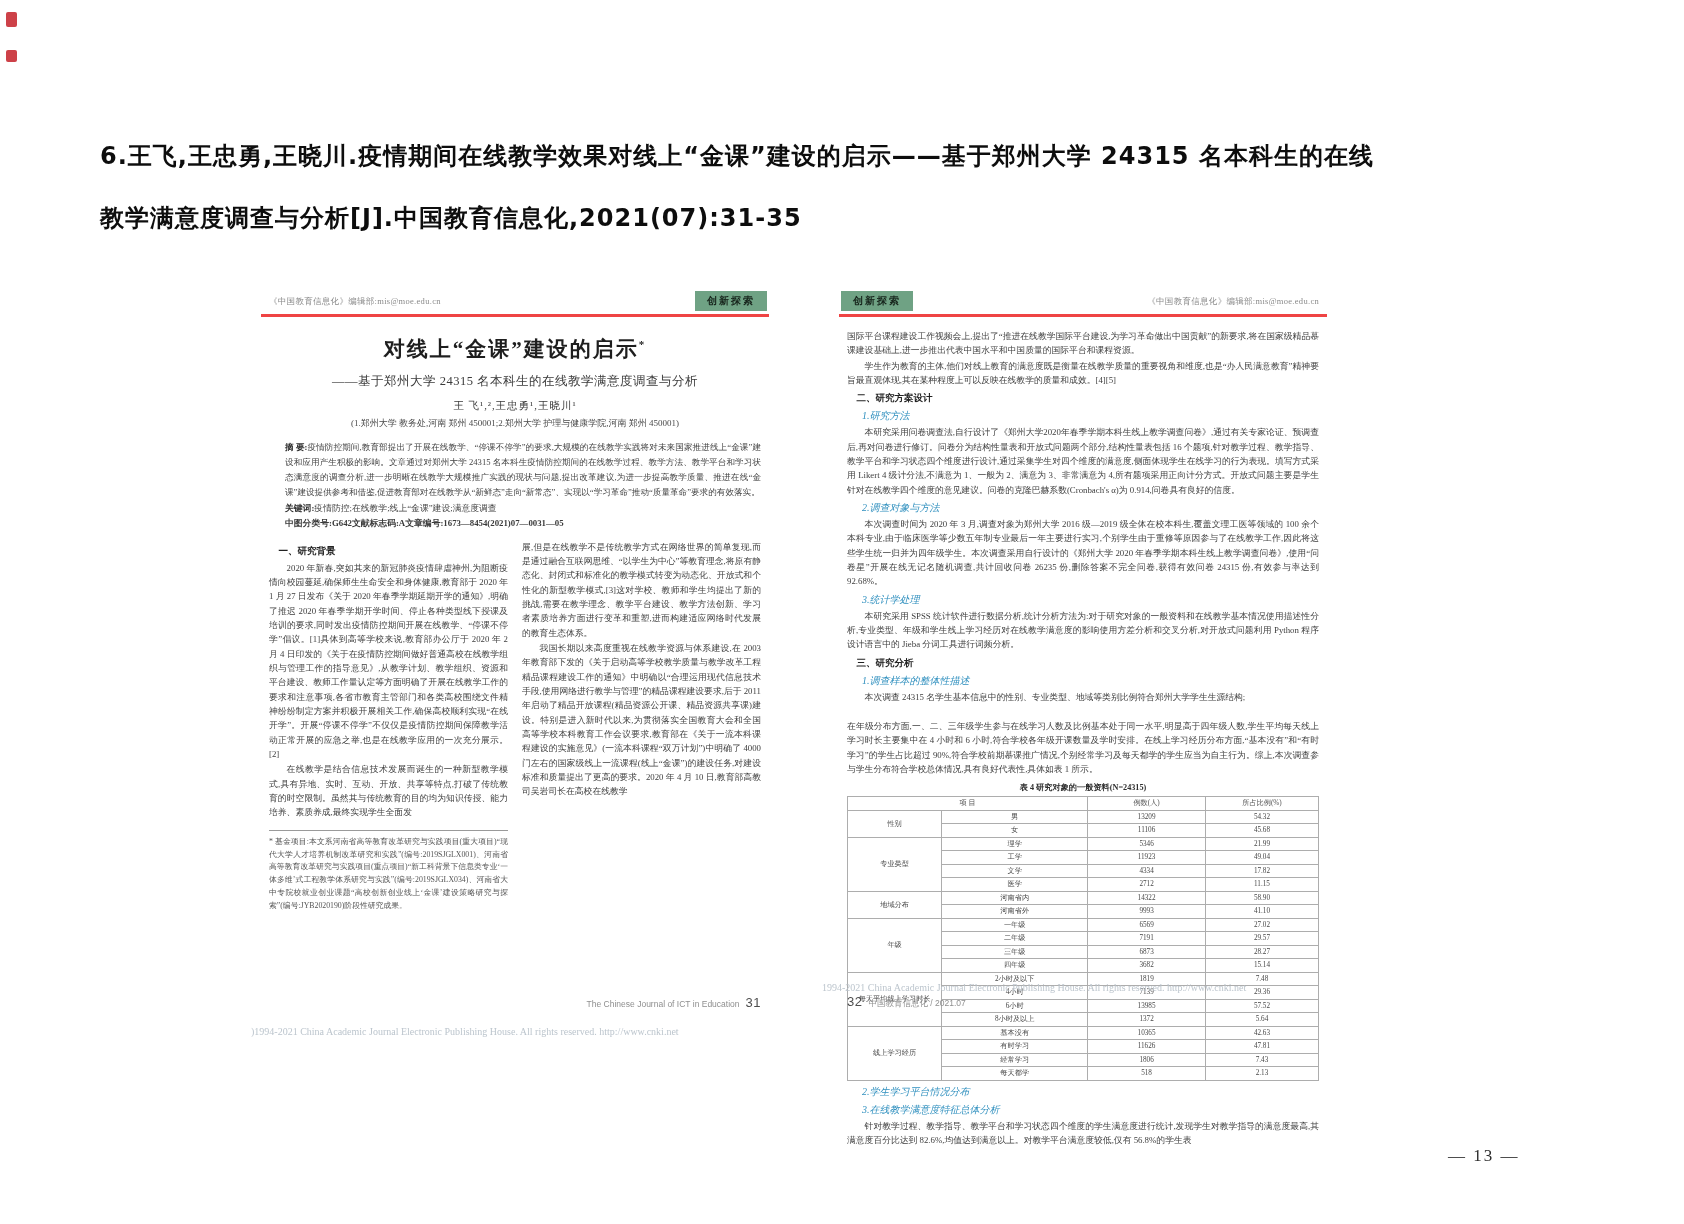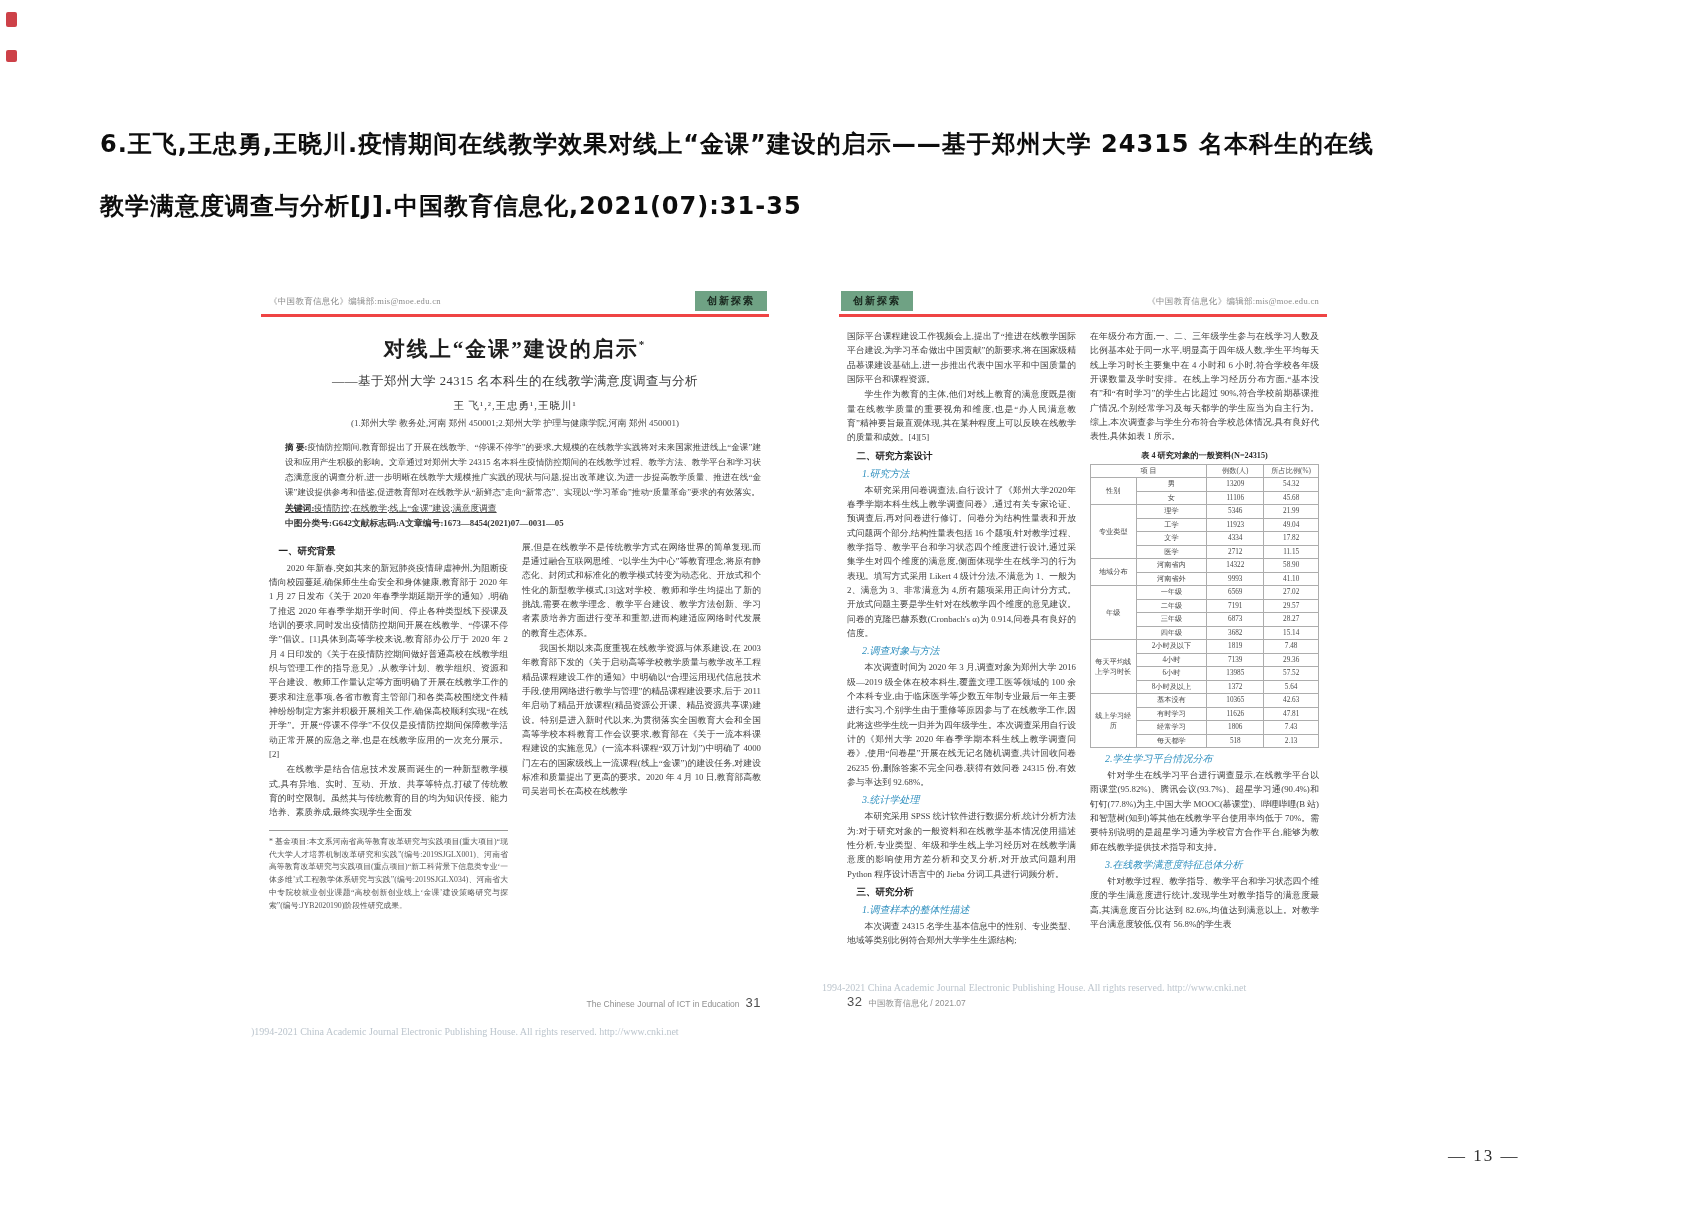--- a/index.html
+++ b/index.html
@@ -4,21 +4,21 @@
 <style>
   html,body{margin:0;padding:0;background:#ffffff;}
   .sheet{position:relative;width:1684px;height:1224px;background:#ffffff;overflow:hidden;
          font-family:"Liberation Serif",serif;color:#333;}
   
   .red-mark{position:absolute;width:11px;height:15px;background:rgba(196,32,40,.85);border-radius:2px;}
   .red-mark.m1{left:6px;top:12px;}
   .red-mark.m2{left:6px;top:50px;height:12px;}
 
   
-  .citation{position:absolute;left:100px;top:132px;font-family:"DejaVu Sans",sans-serif;
+  .citation{position:absolute;left:100px;top:144px;font-family:"DejaVu Sans",sans-serif;
             font-weight:700;font-size:24px;color:#0d0d0d;letter-spacing:1px;white-space:nowrap;}
   .citation .c-line{line-height:1;}
   .citation .c-line + .c-line{margin-top:38px;}
 
   
   .page{position:absolute;top:268px;background:#fff;font-family:"Liberation Serif",serif;color:#3c3c3c;}
   .page-l{left:255px;width:520px;height:742px;}
   .page-r{left:833px;width:500px;height:742px;}
 
   .page-head{position:relative;height:46px;border-bottom:3px solid #ef4444;margin:0 6px;}
@@ -32,26 +32,26 @@
 
   
   .art-head{text-align:center;padding:0 14px;}
   .art-title{margin-top:16px;font-size:21px;font-weight:700;color:#1e1e1e;letter-spacing:2px;line-height:1.55;}
   .art-title .star{font-size:11px;vertical-align:super;}
   .art-subtitle{margin-top:7px;font-size:12.5px;color:#3a3a3a;letter-spacing:.5px;text-align:center;}
   .art-authors{margin-top:9px;font-size:10.5px;color:#3a3a3a;letter-spacing:1px;}
   .art-affil{margin-top:4px;font-size:9px;color:#4a4a4a;}
   .abstract{margin:10px 14px 0 30px;font-size:8.6px;line-height:1.78;text-align:justify;color:#444;}
   .abstract .lbl,.kwline .lbl{font-weight:700;color:#2e2e2e;}
-  .kwline{margin:2px 14px 0 30px;font-size:8.8px;color:#444;text-decoration:underline;}
+  .kwline{margin:2px 14px 0 30px;font-size:8.8px;color:#444;}
   .clcline{display:flex;margin:3px 16px 0 30px;font-size:8.8px;color:#3a3a3a;font-weight:700;}
 
   
   .cols{display:flex;gap:14px;padding:0 14px;margin-top:10px;}
-  .page-r .cols{margin-top:12px;}
+  .page-r .cols{margin-top:12px;flex-direction:column;}
   .col{flex:1;min-width:0;}
   .para{font-size:8.8px;line-height:1.63;text-align:justify;text-indent:2em;color:#3e3e3e;margin:0 0 1px 0;}
   .sec-head{font-size:9.5px;font-weight:700;color:#222;margin:5px 0 3px 0;text-indent:1em;}
   .sub-head{font-size:10px;font-style:italic;color:#3090bf;margin:4px 0 2px 0;text-indent:1.5em;}
   .footnote{margin-top:10px;border-top:1px solid #9a9a9a;padding-top:5px;
             font-size:7.8px;line-height:1.65;text-align:justify;color:#555;}
 
   
   .tbl-caption{font-size:8.2px;font-weight:700;text-align:center;color:#2e2e2e;margin:6px 0 3px 0;}
   table.sample{width:100%;border-collapse:collapse;font-size:7.2px;color:#474747;}
@@ -283,21 +283,20 @@
             </tr>
             <tr>
               <td>每天都学</td>
               <td>518</td>
               <td>2.13</td>
             </tr>
           </tbody>
         </table>
 
         <div class="sub-head">2.学生学习平台情况分布</div>
-        <p class="para">针对学生在线学习平台进行调查显示,在线教学平台以雨课堂(95.82%)、腾讯会议(93.7%)、超星学习通(90.4%)和钉钉(77.8%)为主,中国大学 MOOC(慕课堂)、哔哩哔哩(B 站)和智慧树(知到)等其他在线教学平台使用率均低于 70%。需要特别说明的是超星学习通为学校官方合作平台,能够为教师在线教学提供技术指导和支持。</p>
         <div class="sub-head">3.在线教学满意度特征总体分析</div>
         <p class="para">针对教学过程、教学指导、教学平台和学习状态四个维度的学生满意度进行统计,发现学生对教学指导的满意度最高,其满意度百分比达到 82.6%,均值达到满意以上。对教学平台满意度较低,仅有 56.8%的学生表</p>
       </div>
     </div>
 
     <div class="pfooter">
       <span class="pageno">32</span><span>中国教育信息化 / 2021.07</span>
     </div>
   </div>
 

